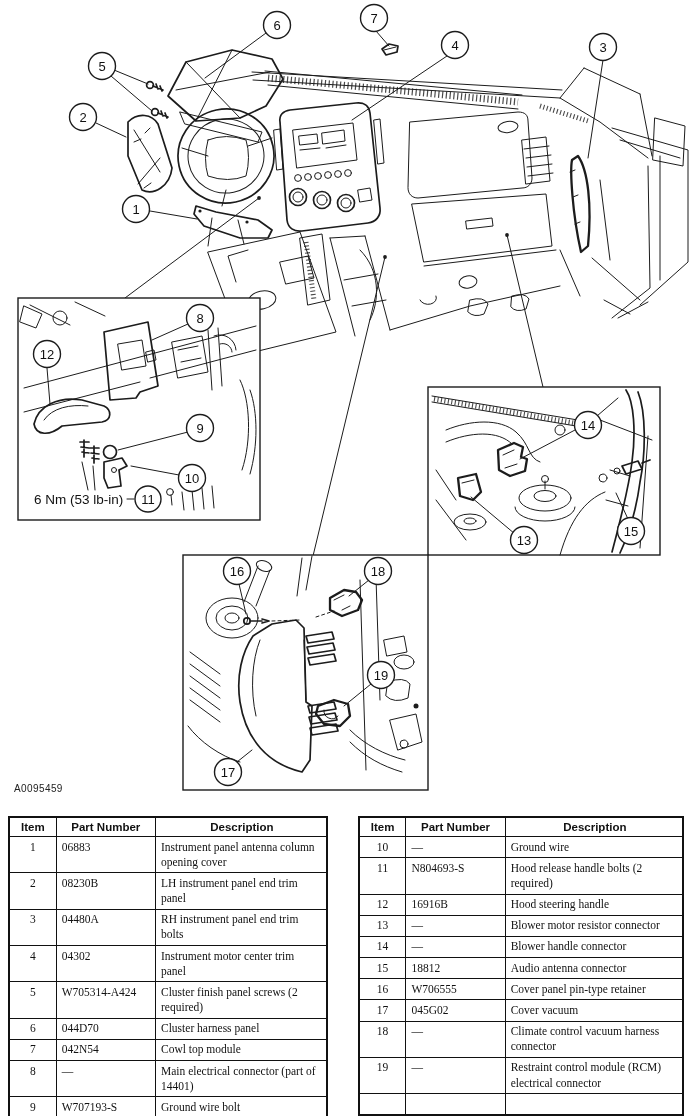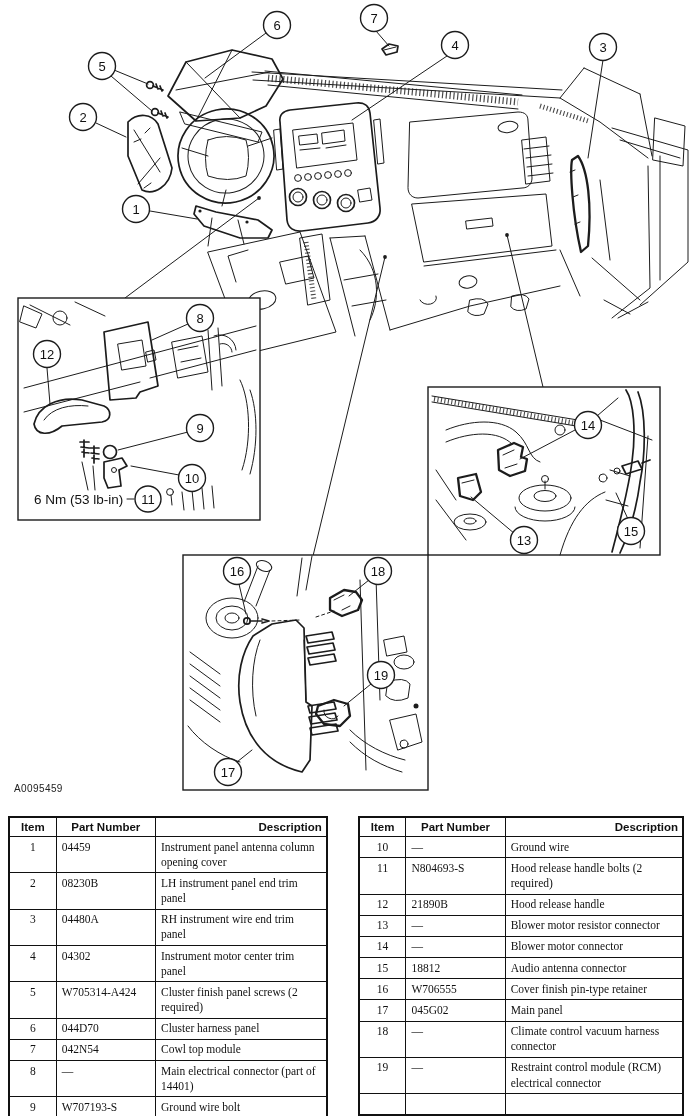--- a/index.html
+++ b/index.html
@@ -22,21 +22,21 @@
 
   
   .tables{display:flex;align-items:flex-start;gap:30px;padding:0 8px;margin-top:16px;}
   table{border-collapse:collapse;table-layout:fixed;background:#fff;}
   table{border:2px solid #111;}
   th,td{border:1px solid #111;}
   th{font:bold 11.5px "Liberation Sans",sans-serif;color:#111;padding:3px 4px;}
   td{font:11.5px "Liberation Serif",serif;color:#111;padding:2.5px 5px;vertical-align:top;line-height:1.32;}
   th.col0{width:40px;text-align:center;}
   th.col1{width:97px;text-align:center;}
-  th.col2{text-align:right;padding-left:6px;}
+  th.col2{text-align:center;padding-left:6px;}
   td.col0{text-align:center;}
   .t-left th.col2, .t-left td.col2{width:176px;}
   .t-right th.col2, .t-right td.col2{width:183px;}
   tr.partial td{height:15px;border-bottom:none;}
 </style>
 </head>
 <body>
 
 <div class="page">
 
@@ -371,32 +371,32 @@
         <thead>
           <tr>
             <th class="col0">Item</th>
             <th class="col1">Part Number</th>
             <th class="col2">Description</th>
           </tr>
         </thead>
         <tbody>
           <tr>
             <td class="col0">1</td>
-            <td class="col1">04459</td>
+            <td class="col1">06883</td>
             <td class="col2">Instrument panel antenna column opening cover</td>
           </tr>
           <tr>
             <td class="col0">2</td>
             <td class="col1">08230B</td>
             <td class="col2">LH instrument panel end trim panel</td>
           </tr>
           <tr>
             <td class="col0">3</td>
             <td class="col1">04480A</td>
-            <td class="col2">RH instrument wire end trim panel</td>
+            <td class="col2">RH instrument panel end trim bolts</td>
           </tr>
           <tr>
             <td class="col0">4</td>
             <td class="col1">04302</td>
             <td class="col2">Instrument motor center trim panel</td>
           </tr>
           <tr>
             <td class="col0">5</td>
             <td class="col1">W705314-A424</td>
             <td class="col2">Cluster finish panel screws (2 required)</td>
@@ -437,47 +437,47 @@
             <td class="col1">—</td>
             <td class="col2">Ground wire</td>
           </tr>
           <tr>
             <td class="col0">11</td>
             <td class="col1">N804693-S</td>
             <td class="col2">Hood release handle bolts (2 required)</td>
           </tr>
           <tr>
             <td class="col0">12</td>
-            <td class="col1">21890B</td>
-            <td class="col2">Hood release handle</td>
+            <td class="col1">16916B</td>
+            <td class="col2">Hood steering handle</td>
           </tr>
           <tr>
             <td class="col0">13</td>
             <td class="col1">—</td>
             <td class="col2">Blower motor resistor connector</td>
           </tr>
           <tr>
             <td class="col0">14</td>
             <td class="col1">—</td>
-            <td class="col2">Blower motor connector</td>
+            <td class="col2">Blower handle connector</td>
           </tr>
           <tr>
             <td class="col0">15</td>
             <td class="col1">18812</td>
             <td class="col2">Audio antenna connector</td>
           </tr>
           <tr>
             <td class="col0">16</td>
             <td class="col1">W706555</td>
-            <td class="col2">Cover finish pin-type retainer</td>
+            <td class="col2">Cover panel pin-type retainer</td>
           </tr>
           <tr>
             <td class="col0">17</td>
             <td class="col1">045G02</td>
-            <td class="col2">Main panel</td>
+            <td class="col2">Cover vacuum</td>
           </tr>
           <tr>
             <td class="col0">18</td>
             <td class="col1">—</td>
             <td class="col2">Climate control vacuum harness connector</td>
           </tr>
           <tr>
             <td class="col0">19</td>
             <td class="col1">—</td>
             <td class="col2">Restraint control module (RCM) electrical connector</td>

